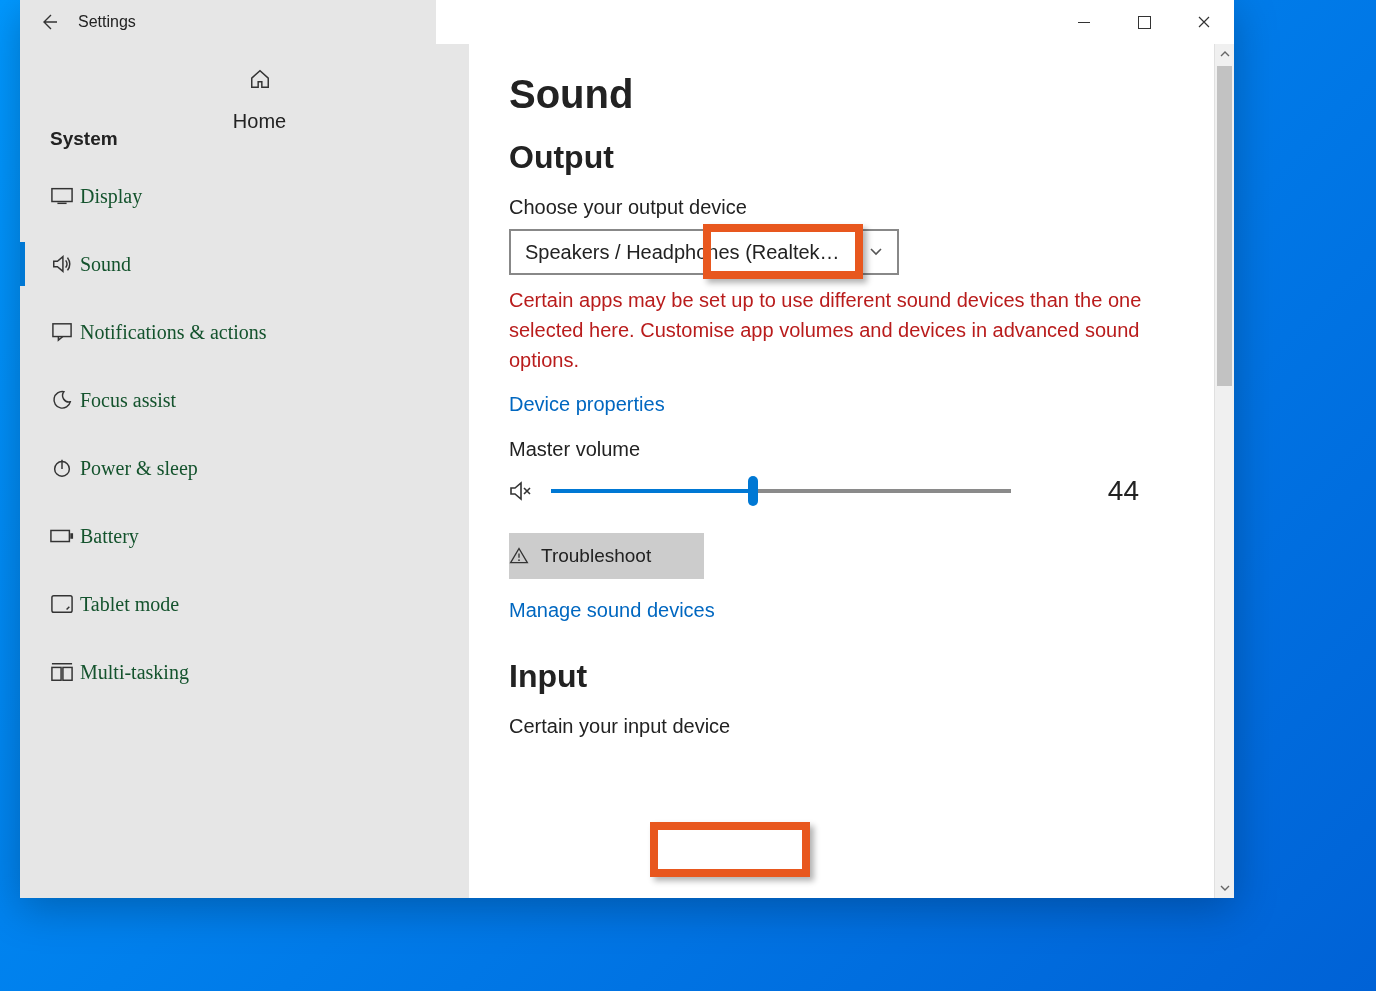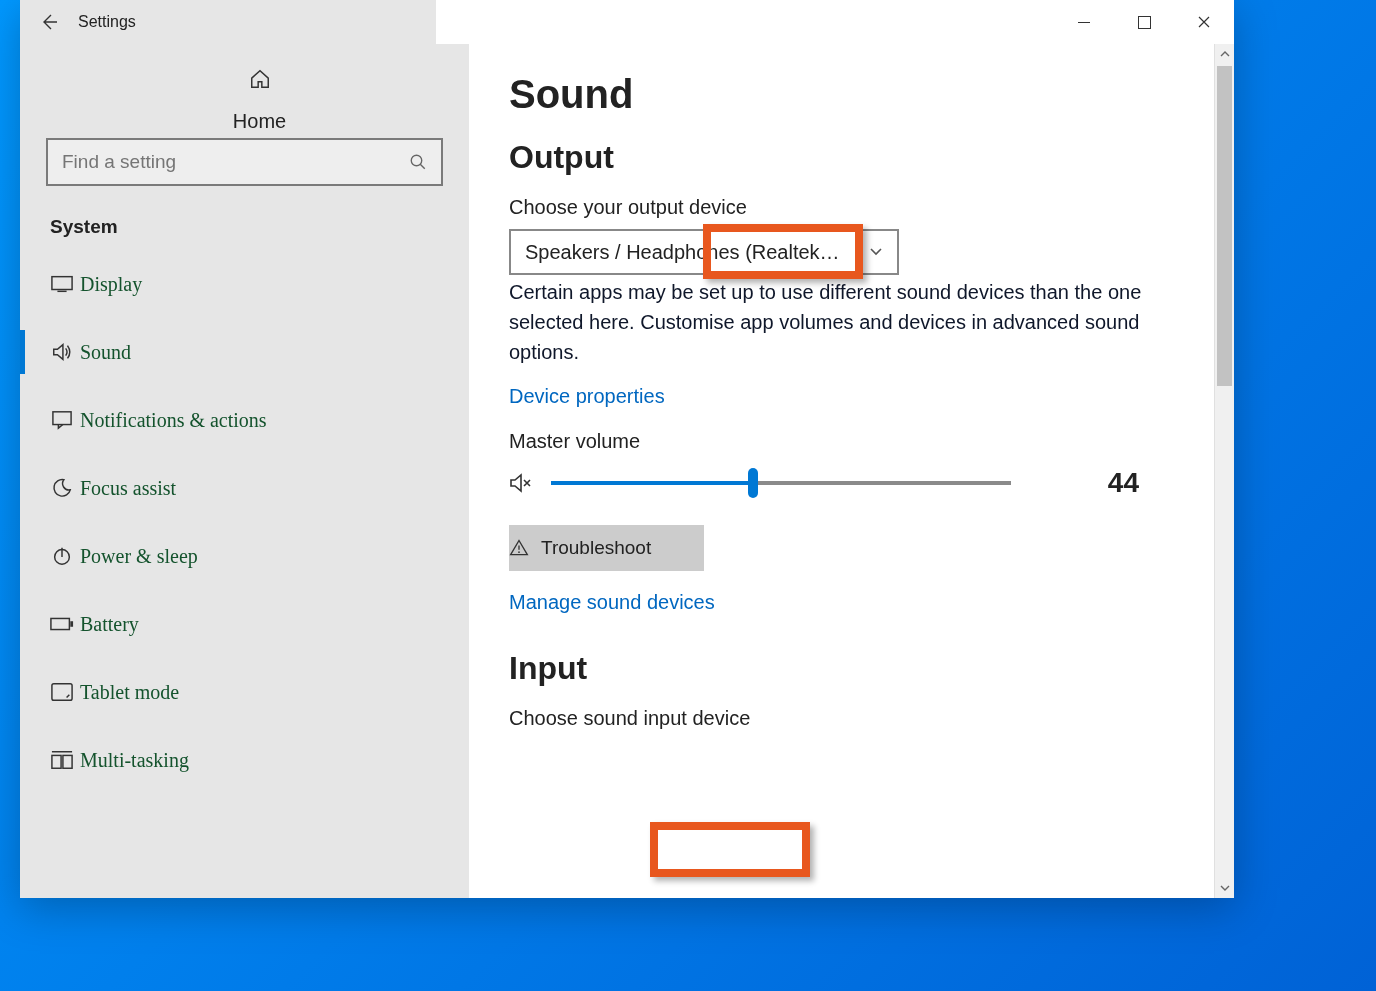--- a/index.html
+++ b/index.html
@@ -114,24 +114,24 @@
     height: 46px;
     border: 2px solid #888;
     background:#fff;
     display:flex; align-items:center; justify-content:space-between;
     padding: 8px 14px;
     font-size: 20px; color:#222;
     cursor:pointer;
     position:relative;
   }
   .dropdown .chev { color:#555; font-size:14px;}
-  .desc { font-size: 20px; color:#0f172a; line-height:1.5; margin-top: 2px; max-width: 640px;}
+  .desc { font-size: 20px; color:#b91c1c; line-height:1.5; margin-top: 10px; max-width: 640px;}
   .link { color:#0067c0; font-size: 20px; margin-top: 18px; display:inline-block; cursor:pointer;}
   .volume-row {
-    display:flex; align-items:center; gap: 18px; margin-top: 14px; font-weight: bold;
+    display:flex; align-items:center; gap: 18px; margin-top: 14px;
   }
   .vicon { color:#333; }
   .slider-track {
     position:relative; width: 460px; height: 4px; background:#8a8a8a;
   }
   .slider-fill {
     position:absolute; left:0; top:0; bottom:0; background:#0078d4;
   }
   .slider-thumb {
     position:absolute; top:50%; width:10px; height:30px; border-radius:5px; background:#0078d4; transform:translate(-50%,-50%);
@@ -193,29 +193,20 @@
     <div class="sidebar">
       <div class="home-row">
         <span class="icon">
           <svg width="22" height="22" viewBox="0 0 24 24">
               <path d="M3 11 L12 3 L21 11 V21 H14 V15 H10 V21 H3 Z" fill="none" stroke="#333" stroke-width="1.6"></path>
             </svg>
         </span>
         <span>Home</span>
       </div>
 
-      <div class="searchbox">
-        <input placeholder="Find a setting" style="">
-        <span class="sicon">
-          <svg width="18" height="18" viewBox="0 0 24 24">
-              <circle cx="10" cy="10" r="7" fill="none" stroke="#666" stroke-width="1.8"></circle>
-              <path d="M15 15 L21 21" stroke="#666" stroke-width="1.8"></path>
-            </svg>
-        </span>
-      </div>
 
       <div class="group-label">System</div>
 
       <div class="nav-item">
         <span class="icon">
             <svg width="22" height="18" viewBox="0 0 24 18">
               <rect x="1" y="1" width="22" height="14" fill="none" stroke="#333" stroke-width="1.6"></rect>
               <path d="M7 17 H17" stroke="#333" stroke-width="1.6"></path>
             </svg>
           </span>
@@ -330,21 +321,21 @@
                 <circle cx="12" cy="17" r="1" fill="#333"></circle>
               </svg>
           </span>
           <span>Troubleshoot</span>
         </div>
 
         <a class="link" style="margin-top:20px;">Manage sound devices</a>
 
         <h2 style="margin-top:36px;">Input</h2>
 
-        <span class="label">Choose sound input device</span>
+        <span class="label">Certain your input device</span>
 
         
         <div class="highlight-box" style="left:234px; top:180px; width:160px; height:55px;"></div>
         <div class="highlight-box" style="left:181px; top:778px; width:160px; height:55px;"></div>
       </div>
 
       <div class="scrollbar">
         <div class="arrow up">
           <svg width="10" height="8" viewBox="0 0 10 8">
               <path d="M1 6 L5 2 L9 6" fill="none" stroke="#666" stroke-width="1.4"></path>

